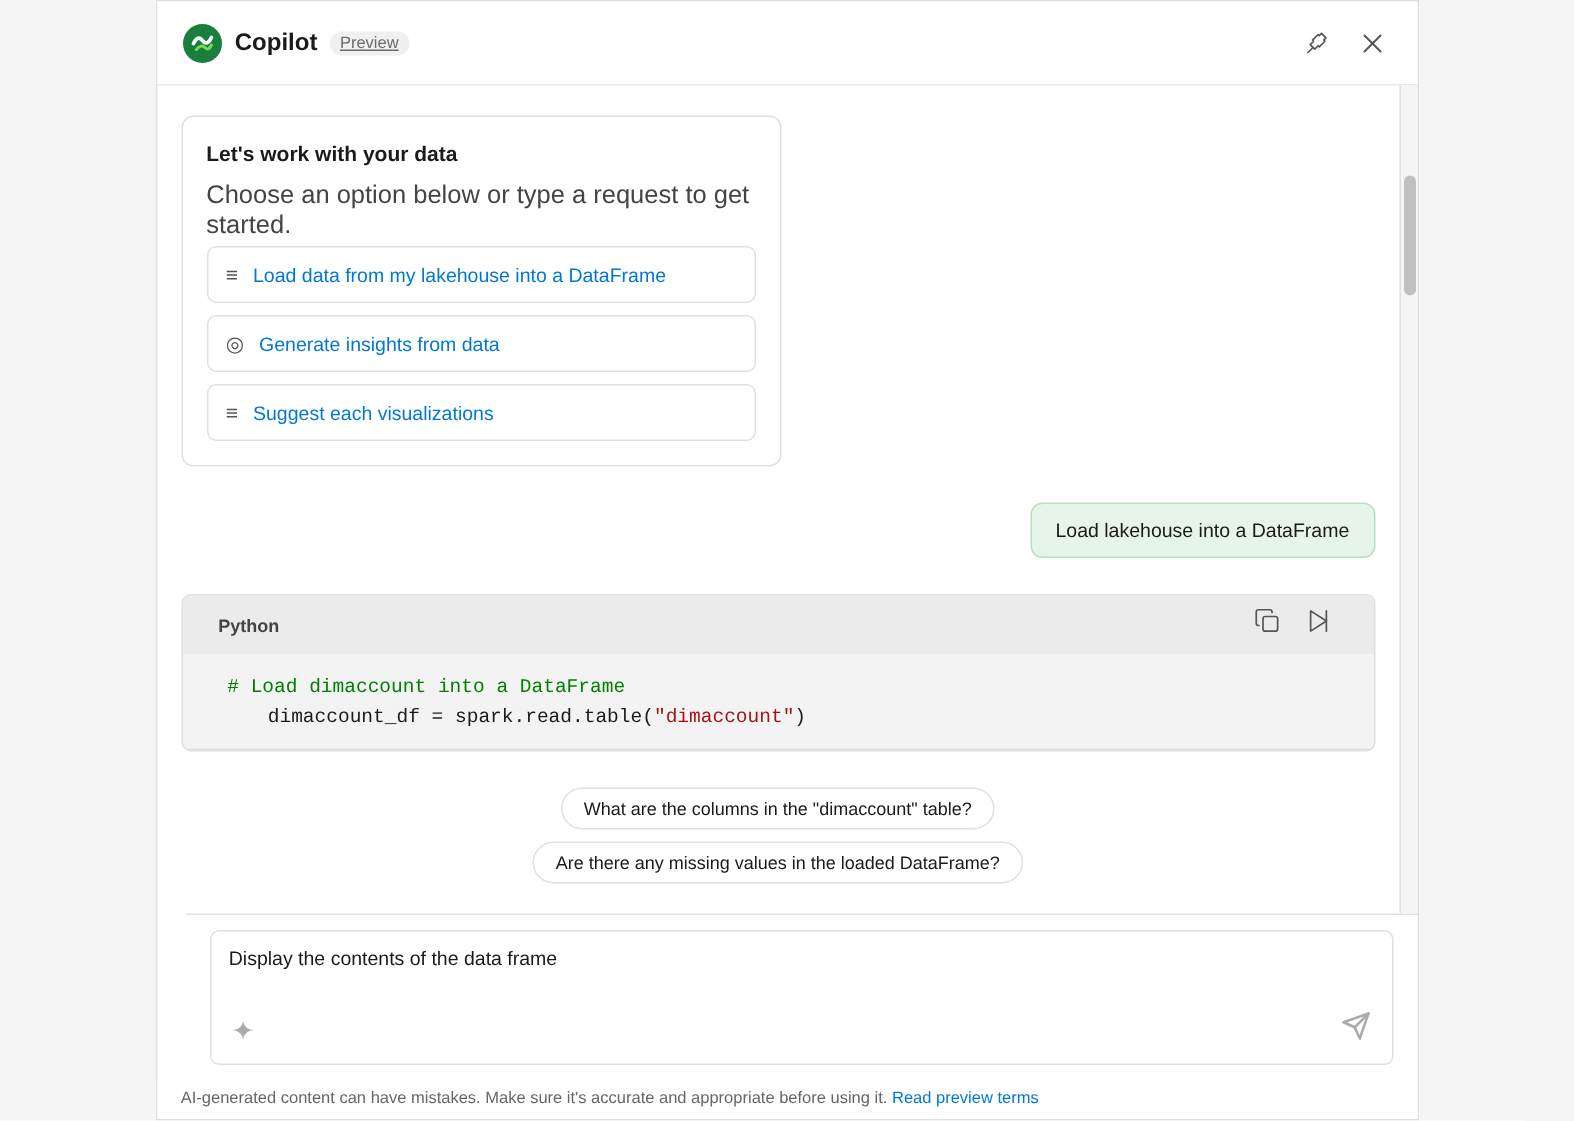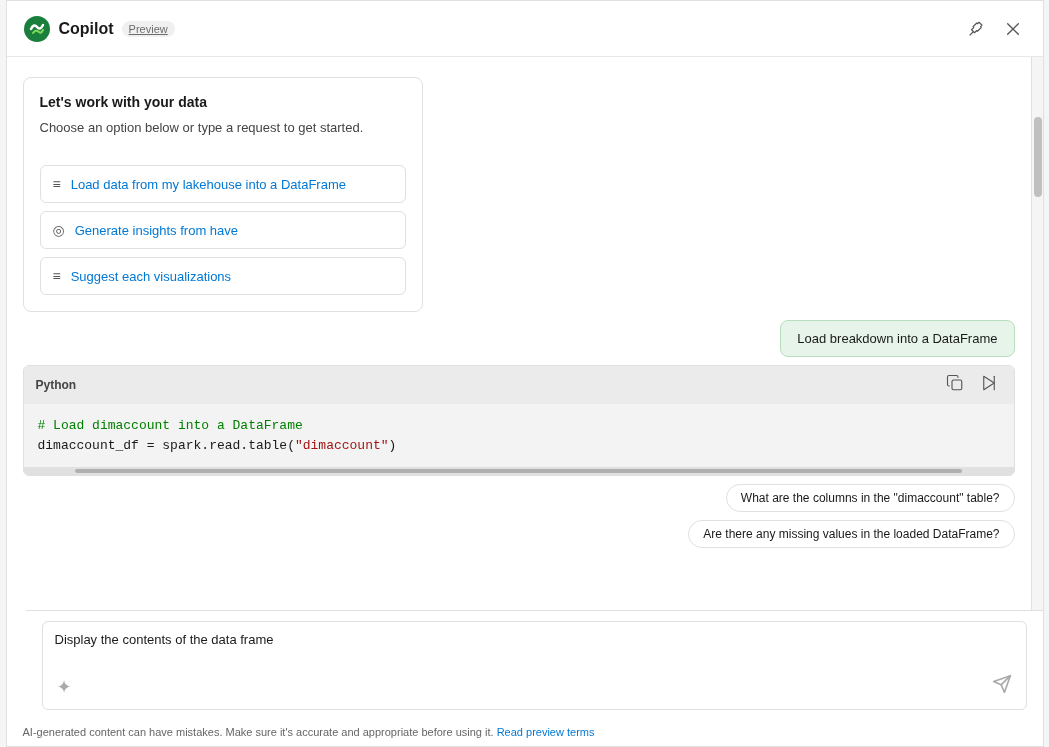--- a/index.html
+++ b/index.html
@@ -7,21 +7,21 @@
       font-family: 'Segoe UI', Arial, sans-serif;
       background: #f5f5f5;
       width: 1049px;
       height: 747px;
       overflow: hidden;
       display: flex;
       align-items: center;
       justify-content: center;
     }
     .panel {
-      width: 1038px;
+      width: 842px;
       height: 747px;
       background: #ffffff;
       display: flex;
       flex-direction: column;
       position: relative;
       border: 1px solid #e0e0e0;
     }
     
     .header {
       display: flex;
@@ -78,21 +78,21 @@
       flex: 1;
       display: flex;
       overflow: hidden;
     }
     .chat-area {
       flex: 1;
       overflow-y: auto;
       padding: 20px 16px;
       display: flex;
       flex-direction: column;
-      gap: 8px;
+      gap: 24px;
     }
     .scrollbar-track {
       width: 12px;
       background: #f5f5f5;
       border-left: 1px solid #e0e0e0;
       position: relative;
     }
     .scrollbar-thumb {
       width: 8px;
       height: 80px;
@@ -111,23 +111,23 @@
       padding: 16px;
       max-width: 400px;
     }
     .suggestion-card h3 {
       font-size: 14px;
       font-weight: 600;
       color: #1a1a1a;
       margin-bottom: 10px;
     }
     .suggestion-card p {
-      font-size: 13px;
+      font-size: 17px;
       color: #444;
-      margin-bottom: 30px;
+      margin-bottom: 4px;
     }
     .suggestion-item {
       display: flex;
       align-items: center;
       gap: 10px;
       padding: 10px 12px;
       border: 1px solid #e0e0e0;
       border-radius: 6px;
       margin-bottom: 8px;
       cursor: pointer;
@@ -158,21 +158,21 @@
     .code-block-wrapper {
       background: #f3f3f3;
       border: 1px solid #e0e0e0;
       border-radius: 6px;
       overflow: hidden;
     }
     .code-block-header {
       display: flex;
       align-items: center;
       justify-content: space-between;
-      padding: 6px 12px;
+      padding: 6px 24px;
       background: #ebebeb;
     }
     .code-lang {
       font-size: 12px;
       font-weight: 600;
       color: #444;
     }
     .code-actions {
       display: flex;
       gap: 8px;
@@ -185,21 +185,21 @@
       font-size: 16px;
       padding: 2px 4px;
     }
     .code-body {
       padding: 12px 14px;
       overflow-x: auto;
       font-family: 'Consolas', 'Courier New', monospace;
       font-size: 13px;
       line-height: 1.5;
     }
-    .code-comment { color: #008000; }
+    .code-comment { color: #008000; margin-left: 16px; }
     .code-var { color: #1a1a1a; }
     .code-string { color: #a31515; }
     .code-scrollbar {
       height: 8px;
       background: #e0e0e0;
       display: flex;
       align-items: center;
       padding: 0 2px;
     }
     .code-scrollbar-thumb {
@@ -215,21 +215,21 @@
       font-size: 13px;
       color: #1a1a1a;
       line-height: 1.6;
       max-width: 920px;
     }
 
     
     .suggestion-chips {
       display: flex;
       flex-direction: column;
-      align-items: flex-end;
+      align-items: center;
       gap: 8px;
     }
     .chip {
       background: #fff;
       border: 1px solid #e0e0e0;
       border-radius: 16px;
       padding: 6px 14px;
       font-size: 12px;
       color: #1a1a1a;
       cursor: pointer;
@@ -329,29 +329,29 @@
       <div class="suggestion-card">
         <h3>Let's work with your data</h3>
         <p>Choose an option below or type a request to get started.</p>
 
         <div class="suggestion-item">
           <span class="s-icon">≡</span>
           <span>Load data from my lakehouse into a DataFrame</span>
         </div>
         <div class="suggestion-item">
           <span class="s-icon">◎</span>
-          <span>Generate insights from have</span>
+          <span>Generate insights from data</span>
         </div>
         <div class="suggestion-item">
           <span class="s-icon">≡</span>
           <span>Suggest each visualizations</span>
         </div>
       </div>
 
-      <div class="user-message">Load breakdown into a DataFrame</div>
+      <div class="user-message">Load lakehouse into a DataFrame</div>
 
       <div class="code-block-wrapper">
         <div class="code-block-header">
           <span class="code-lang">Python</span>
           <div class="code-actions">
             <button class="code-action-btn" title="Copy">
               <svg width="18" height="18" viewBox="0 0 24 24" fill="none">
                 <rect x="8" y="8" width="13" height="13" rx="2" stroke="#555" stroke-width="1.5"></rect>
                 <path d="M5 16H4a2 2 0 01-2-2V4a2 2 0 012-2h10a2 2 0 012 2v1" stroke="#555" stroke-width="1.5"></path>
               </svg>
@@ -360,21 +360,21 @@
               <svg width="18" height="18" viewBox="0 0 24 24" fill="none">
                 <path d="M5 3l14 9-14 9V3z" stroke="#555" stroke-width="1.5" stroke-linejoin="round"></path>
                 <line x1="19" y1="3" x2="19" y2="21" stroke="#555" stroke-width="1.5" stroke-linecap="round"></line>
               </svg>
             </button>
           </div>
         </div>
         <div class="code-body">
           <div class="code-comment"># Load dimaccount into a DataFrame</div>
           <div class="code-var">
-            <span style="color:#1a1a1a;">dimaccount_df = spark.read.table(</span><span class="code-string">"dimaccount"</span><span style="color:#1a1a1a;">)</span>
+            <span style="color:#1a1a1a;margin-left:43px;">dimaccount_df = spark.read.table(</span><span class="code-string">"dimaccount"</span><span style="color:#1a1a1a;">)</span>
           </div>
         </div>
         <div class="code-scrollbar">
           <div class="code-scrollbar-thumb"></div>
         </div>
       </div>
 
 
       <div class="suggestion-chips">
         <div class="chip">What are the columns in the "dimaccount" table?</div>

